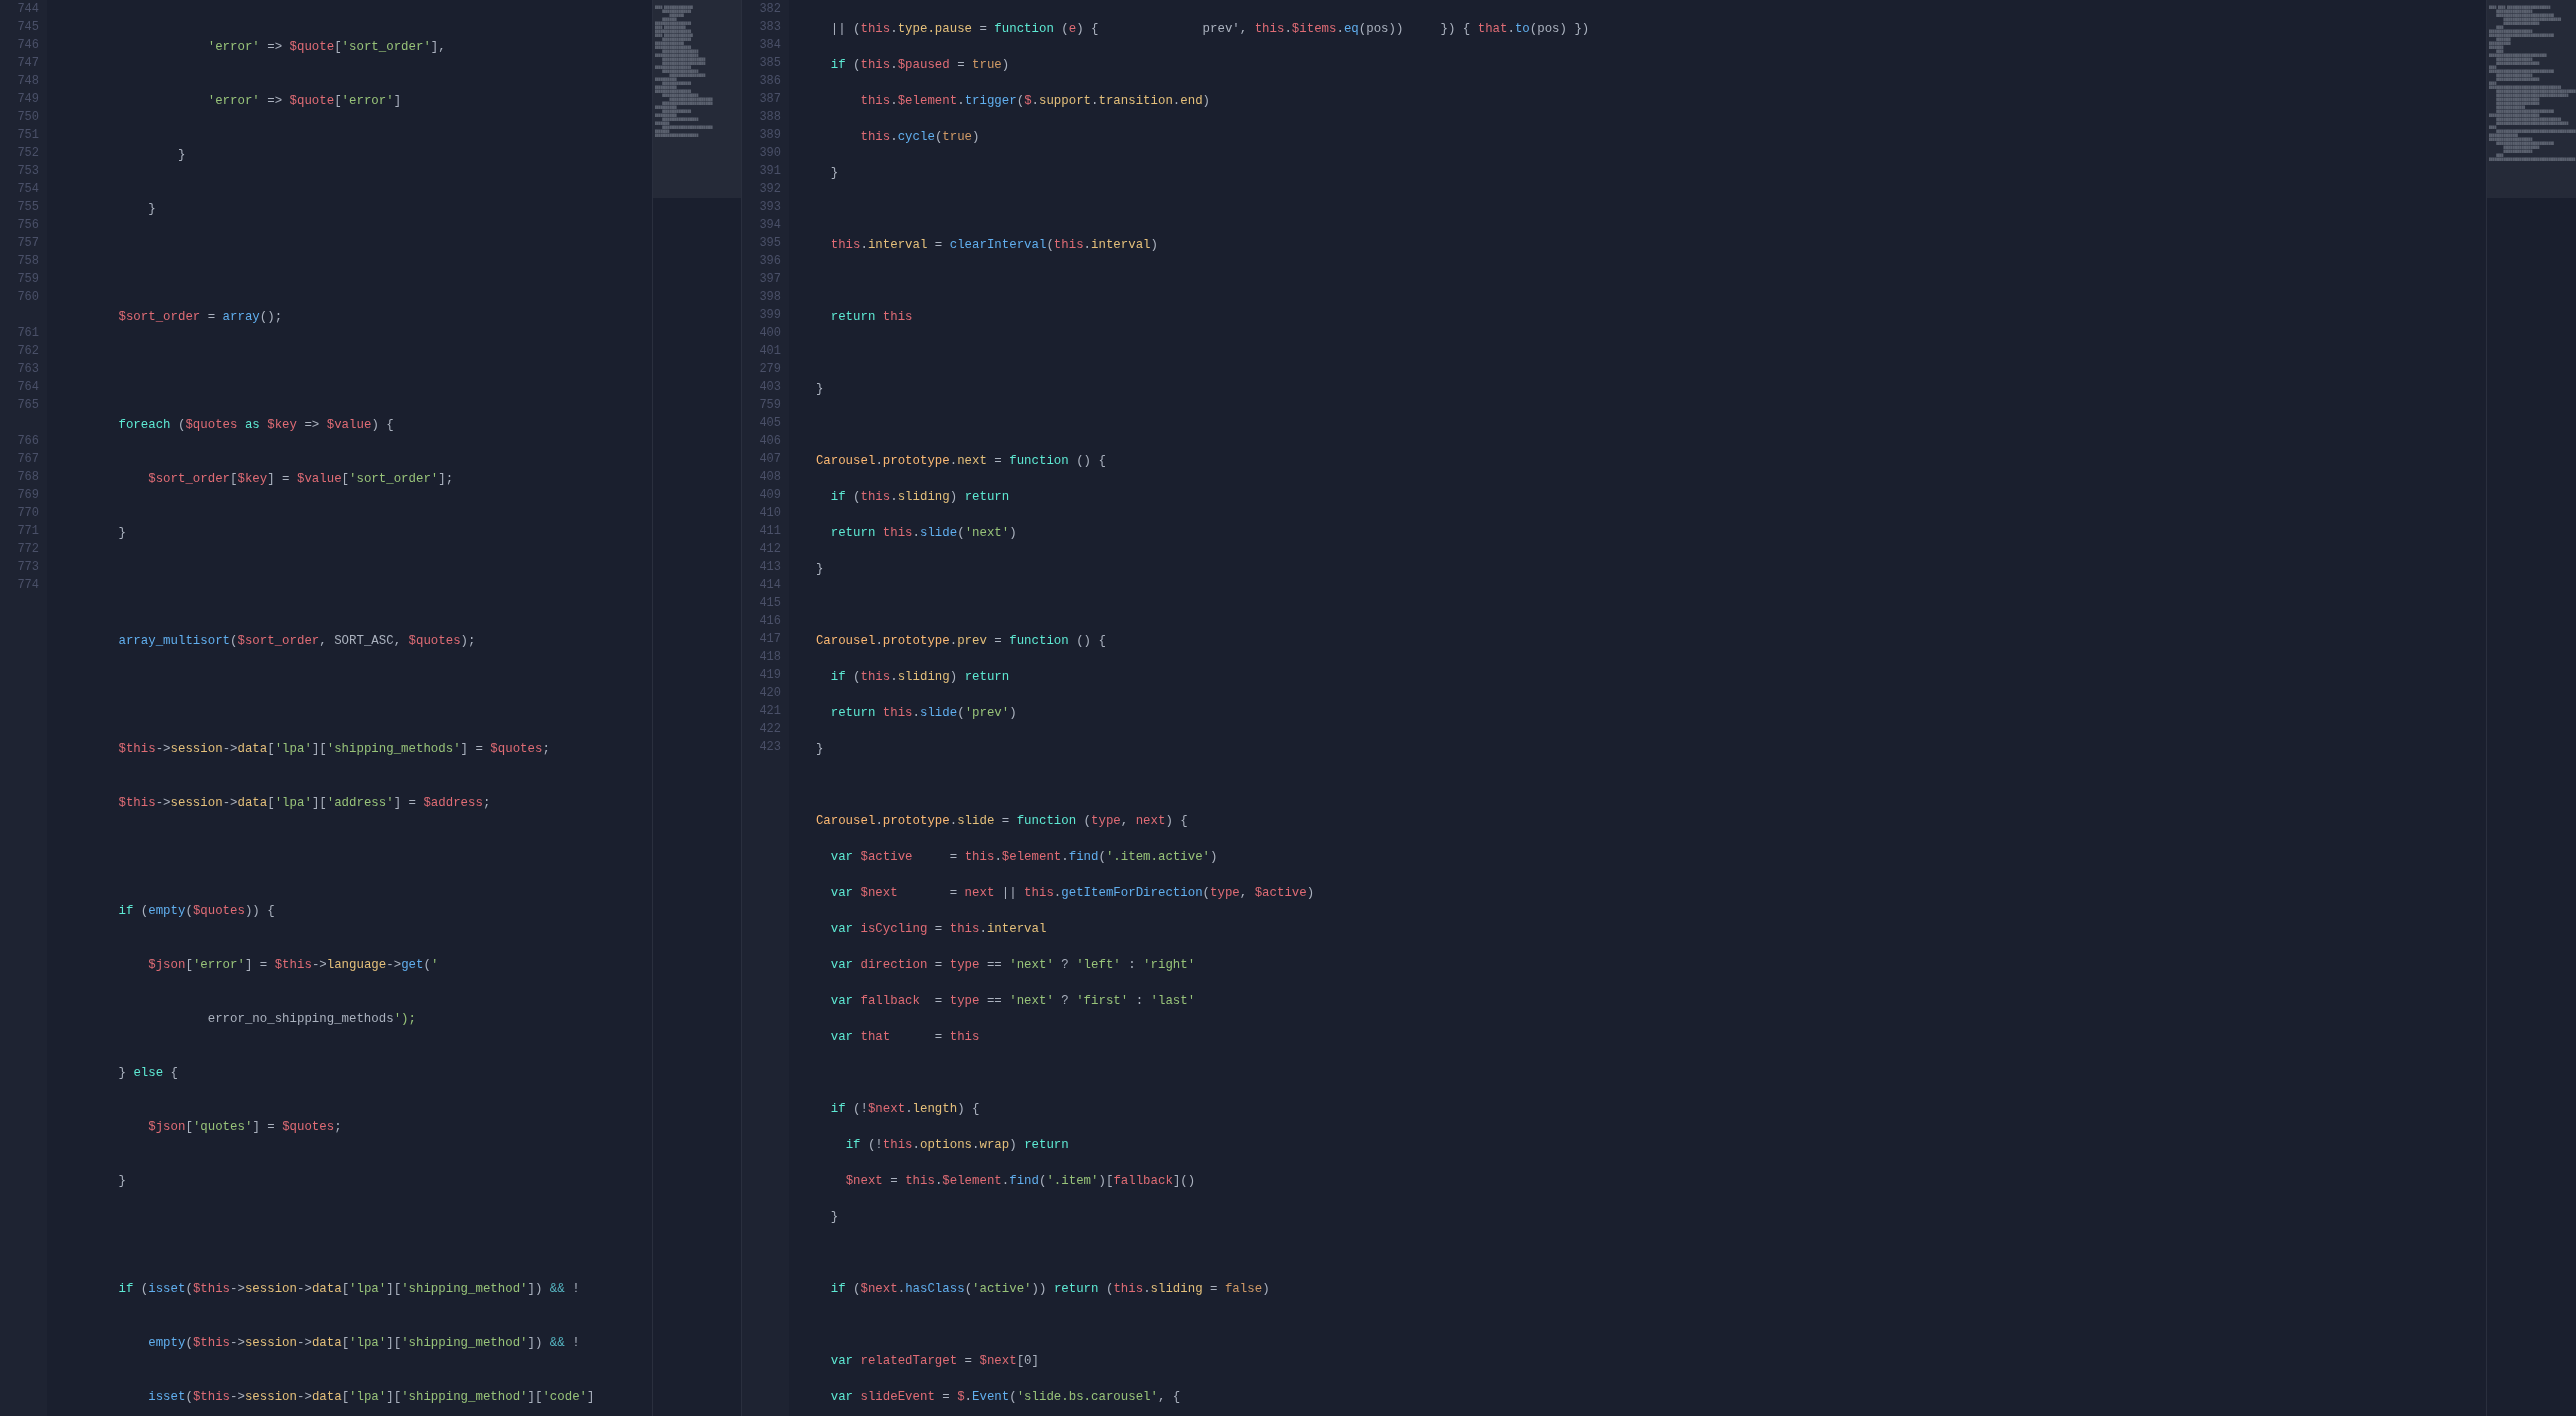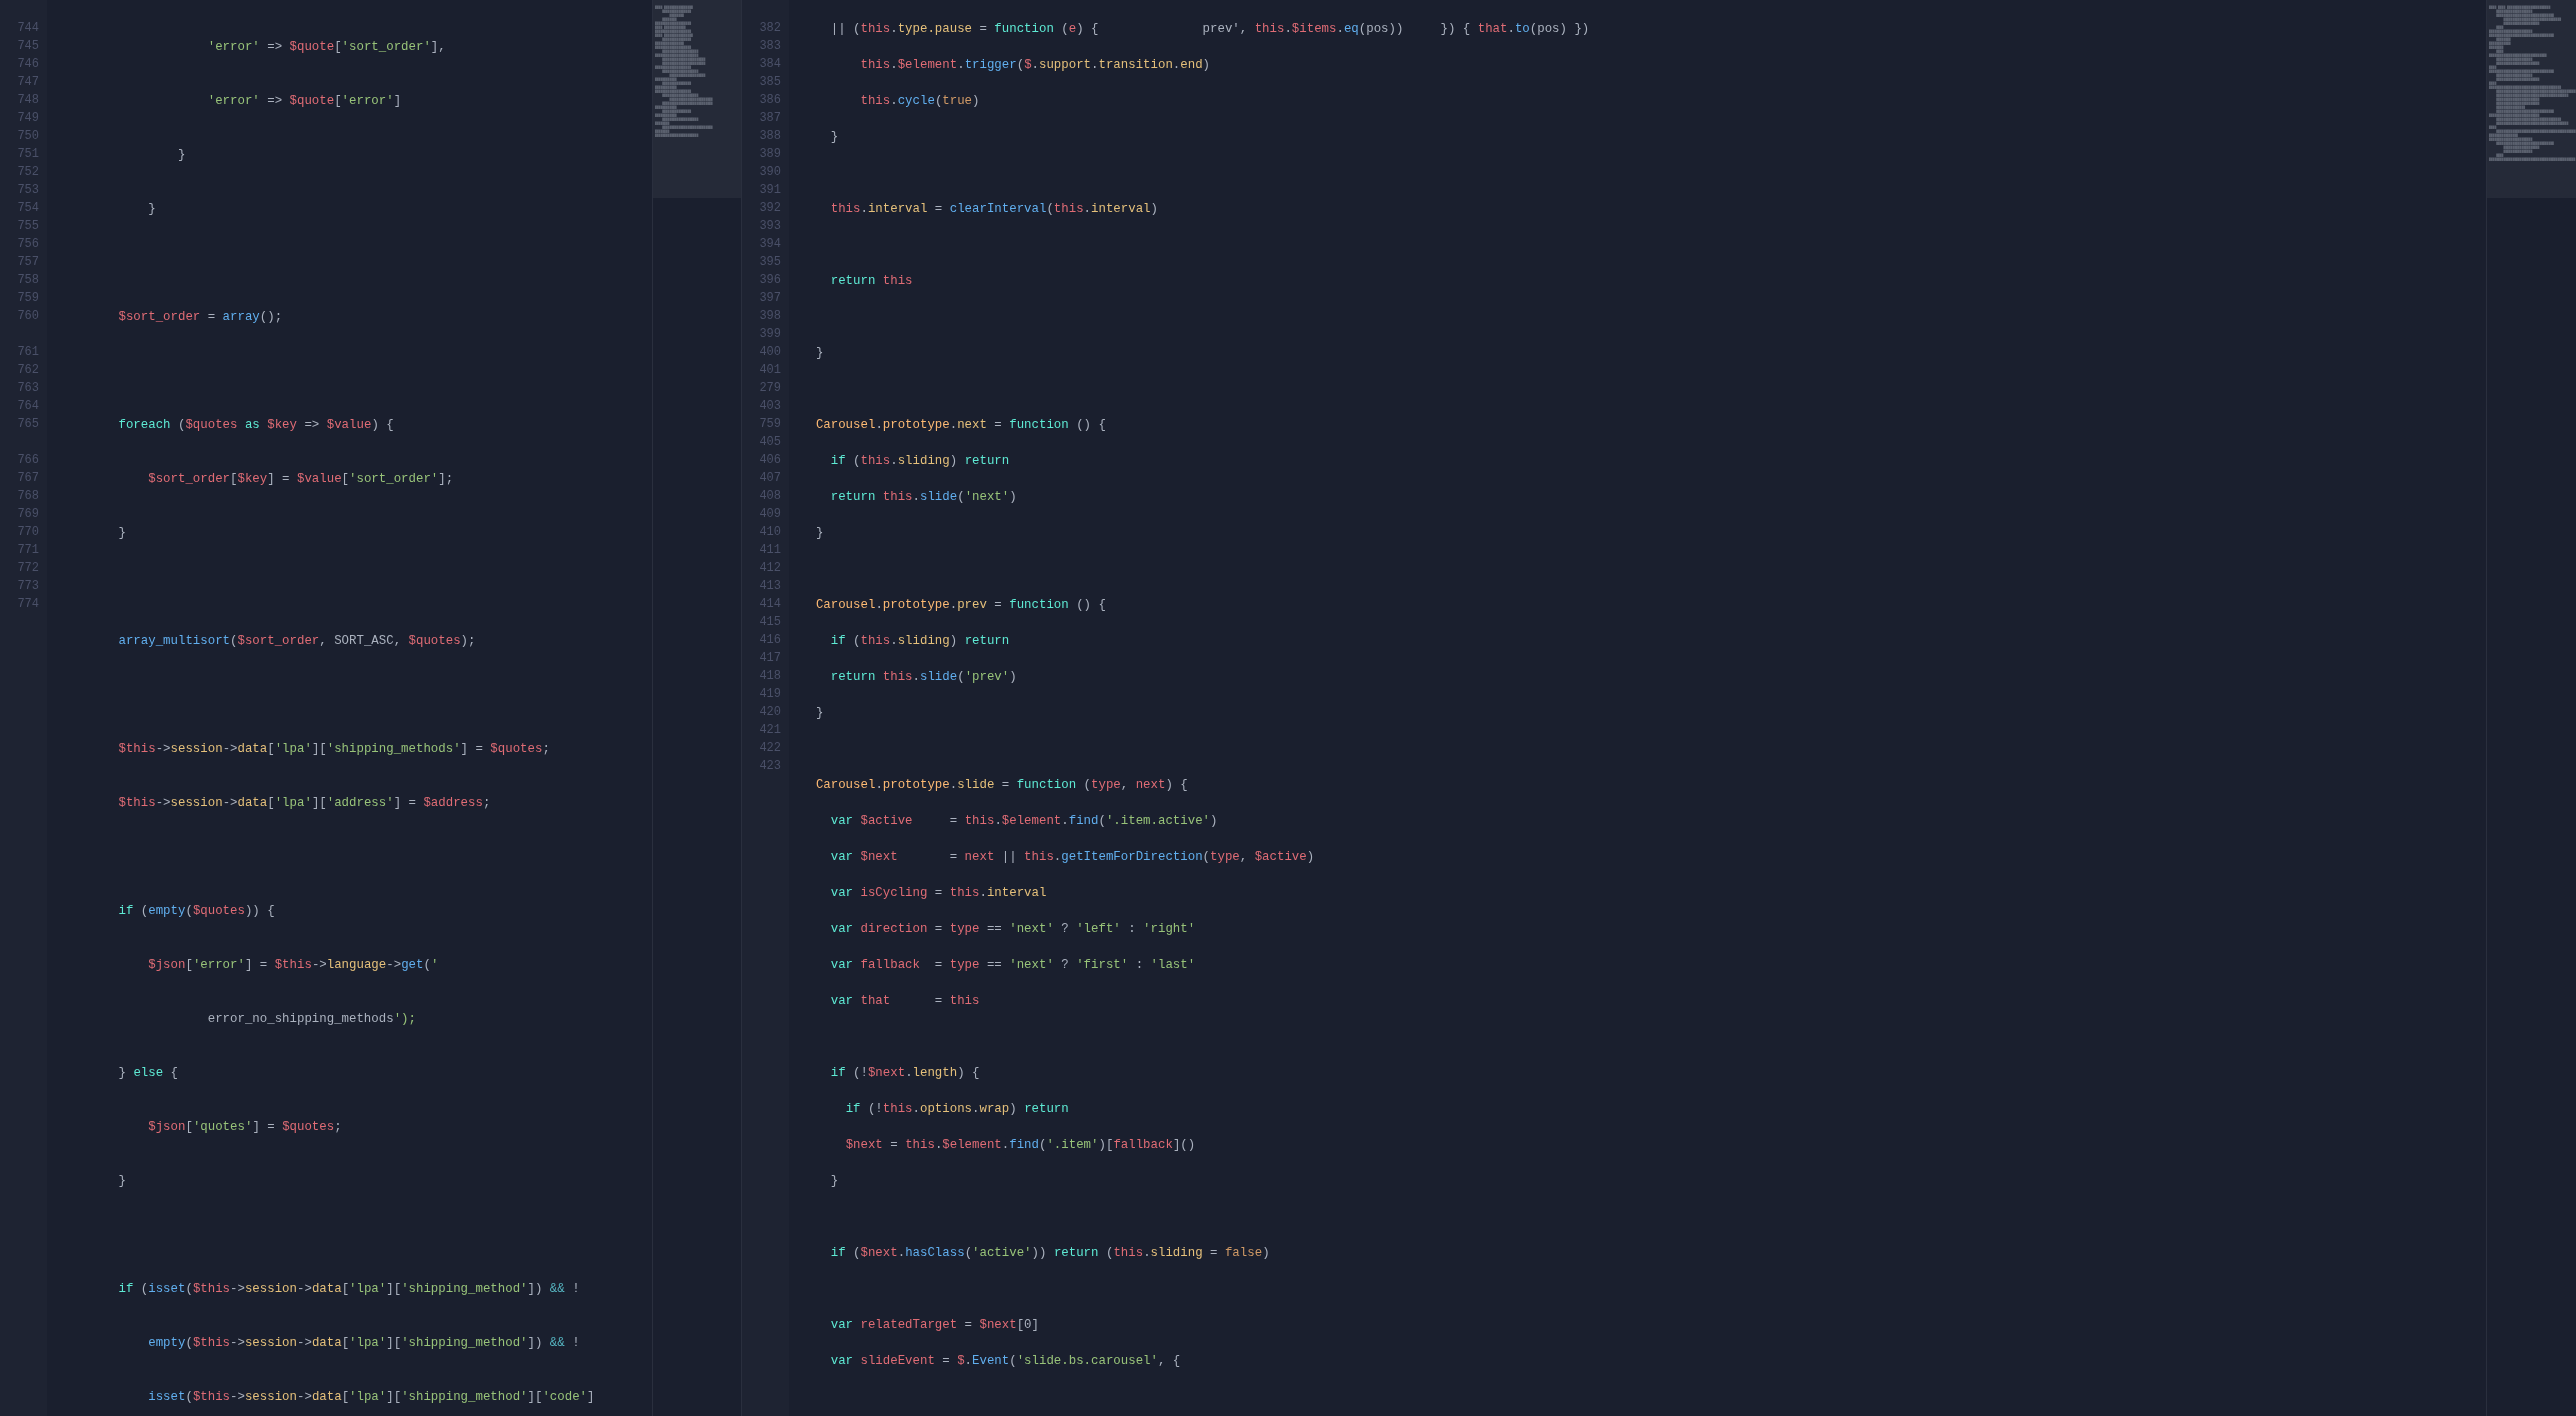--- a/index.html
+++ b/index.html
@@ -52,21 +52,21 @@
       display: flex;
       height: 100%;
     }
 
     .line-numbers {
       width: 47px;
       background: #1e2332;
       color: #4a5068;
       text-align: right;
       padding-right: 8px;
-      padding-top: 19px;
+      padding-top: 0;
       font-size: 12px;
       line-height: 18px;
       user-select: none;
       flex-shrink: 0;
     }
 
     .code-content {
       flex: 1;
       padding: 2px 0 2px 12px;
       line-height: 18px;
@@ -367,20 +367,21 @@
         <div class="ln"> </div>
         <div class="ln"> </div>
         <div class="ln"> </div>
         <div class="ln"> </div>
         <div class="ln"> </div>
         <div class="ln"> </div>
         <div class="ln"> </div>
       </div>
       <div class="code-content">
 <span class="line">    <span class="plain">|| (</span><span class="var">this</span><span class="plain">.</span><span class="prop">type.pause</span><span class="plain"> = </span><span class="kw">function</span><span class="plain"> (</span><span class="var">e</span><span class="plain">) {              prev', </span><span class="var">this</span><span class="plain">.</span><span class="var">$items</span><span class="plain">.</span><span class="fn">eq</span><span class="plain">(pos))     }) { </span><span class="var">that</span><span class="plain">.</span><span class="fn">to</span><span class="plain">(pos) })</span></span>
+<span class="line">    <span class="kw">if</span><span class="plain"> (</span><span class="var">this</span><span class="plain">.</span><span class="var">$paused</span><span class="plain"> = </span><span class="bool">true</span><span class="plain">)</span></span>
 <span class="line">        <span class="var">this</span><span class="plain">.</span><span class="var">$element</span><span class="plain">.</span><span class="fn">trigger</span><span class="plain">(</span><span class="var">$</span><span class="plain">.</span><span class="prop">support</span><span class="plain">.</span><span class="prop">transition</span><span class="plain">.</span><span class="prop">end</span><span class="plain">)</span></span>
 <span class="line">        <span class="var">this</span><span class="plain">.</span><span class="fn">cycle</span><span class="plain">(</span><span class="bool">true</span><span class="plain">)</span></span>
 <span class="line">    <span class="plain">}</span></span>
 <span class="line"> </span>
 <span class="line">    <span class="var">this</span><span class="plain">.</span><span class="prop">interval</span><span class="plain"> = </span><span class="fn">clearInterval</span><span class="plain">(</span><span class="var">this</span><span class="plain">.</span><span class="prop">interval</span><span class="plain">)</span></span>
 <span class="line"> </span>
 <span class="line">    <span class="kw">return</span><span class="plain"> </span><span class="var">this</span></span>
 <span class="line"> </span>
 <span class="line">  <span class="plain">}</span></span>
 <span class="line"> </span>

